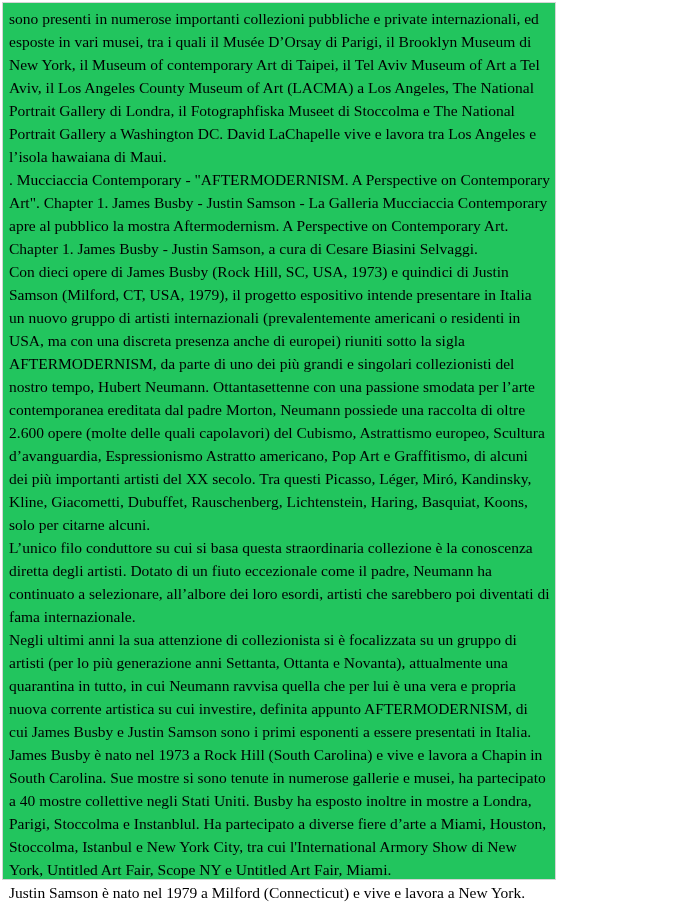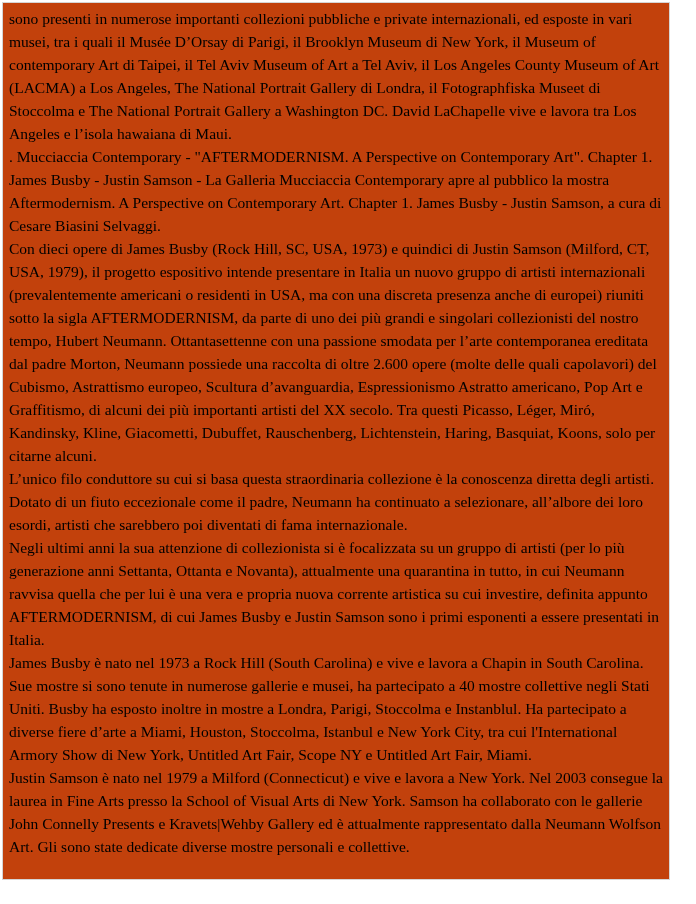--- a/index.html
+++ b/index.html
@@ -11,25 +11,25 @@
     width: 696px;
     height: 904px;
     position: relative;
     font-family: "Liberation Serif", serif;
     overflow: hidden;
   }
   .doc-frame {
     position: absolute;
     left: 2px;
     top: 2px;
-    width: 668px;
+    width: 554px;
     height: 878px;
     box-sizing: border-box;
     border: 1px solid #d5d5d5;
-    background: #c2410c;
+    background: #22c55e;
   }
   .doc-body {
     padding: 4px 5px 0 6px;
   }
   .para {
     margin: 0;
     padding: 0;
     font-size: 15.5px;
     line-height: 23px;
     color: #000000;

